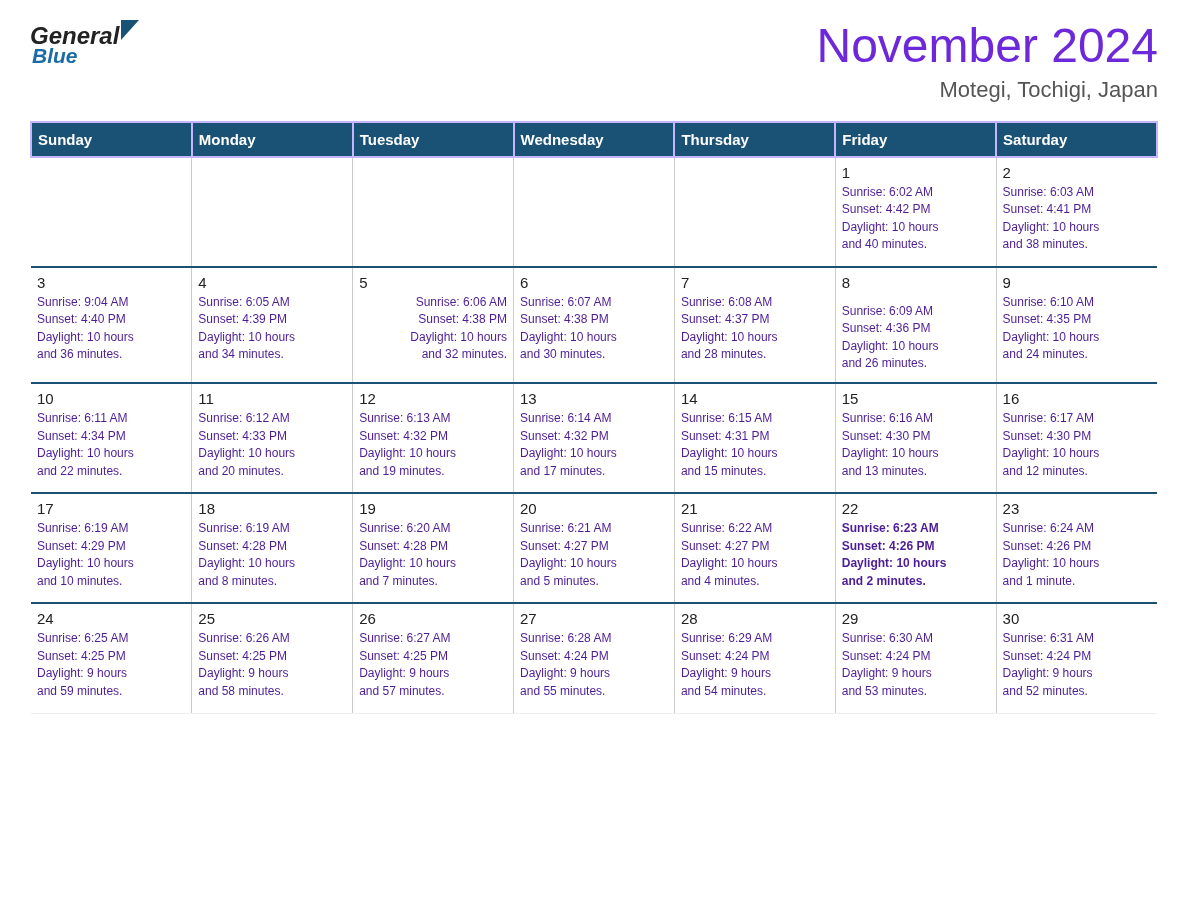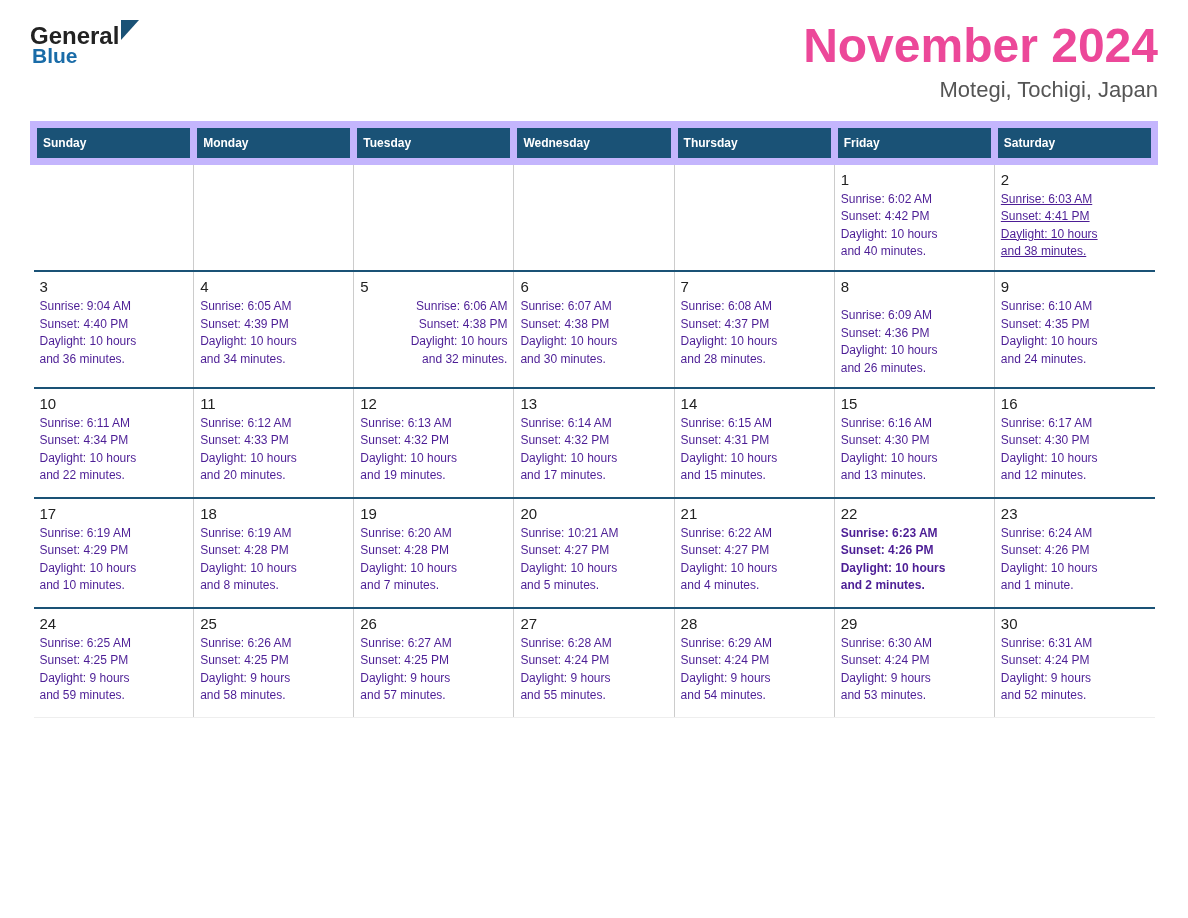--- a/index.html
+++ b/index.html
@@ -12,48 +12,49 @@
     .header {
       display: flex;
       justify-content: space-between;
       align-items: flex-start;
       margin-bottom: 18px;
     }
     .logo {
       display: flex;
       flex-direction: column;
       align-items: flex-start;
+      font-style: italic;
     }
     .title-block {
       text-align: right;
     }
     .page-title {
       font-size: 48px;
-      font-weight: bold;
-      color: #ec4899;
+      font-weight: normal;
+      color: #6d28d9;
       line-height: 1.1;
     }
     .page-subtitle {
       font-size: 22px;
       color: #555;
       margin-top: 4px;
     }
     table {
       width: 100%;
       border-collapse: collapse;
       table-layout: fixed;
     }
     thead tr th {
       background-color: #1a5276;
       color: #fff;
-      font-size: 12px;
+      font-size: 15px;
       font-weight: bold;
       padding: 8px 6px;
       text-align: left;
-      border: 7px solid #c4b5fd;
+      border: 2px solid #c4b5fd;
     }
     tbody tr {
       border-top: 2px solid #1a5276;
     }
     tbody tr td {
       vertical-align: top;
       padding: 6px 6px 10px 6px;
       font-size: 12.5px;
       color: #222;
       border-right: 1px solid #ccc;
@@ -136,21 +137,21 @@
         <td></td>
         <td>
           <div class="day-num">1</div>
           <div class="day-info" style="white-space: pre-line;">Sunrise: 6:02 AM
 Sunset: 4:42 PM
 Daylight: 10 hours
 and 40 minutes.</div>
         </td>
         <td>
           <div class="day-num">2</div>
-          <div class="day-info" style="white-space: pre-line; text-decoration: underline;">Sunrise: 6:03 AM
+          <div class="day-info" style="white-space: pre-line;">Sunrise: 6:03 AM
 Sunset: 4:41 PM
 Daylight: 10 hours
 and 38 minutes.</div>
         </td>
       </tr>
       <tr>
         <td>
           <div class="day-num">3</div>
           <div class="day-info" style="white-space: pre-line;">Sunrise: 9:04 AM
 Sunset: 4:40 PM
@@ -268,21 +269,21 @@
         </td>
         <td>
           <div class="day-num">19</div>
           <div class="day-info" style="white-space: pre-line;">Sunrise: 6:20 AM
 Sunset: 4:28 PM
 Daylight: 10 hours
 and 7 minutes.</div>
         </td>
         <td>
           <div class="day-num">20</div>
-          <div class="day-info" style="white-space: pre-line;">Sunrise: 10:21 AM
+          <div class="day-info" style="white-space: pre-line;">Sunrise: 6:21 AM
 Sunset: 4:27 PM
 Daylight: 10 hours
 and 5 minutes.</div>
         </td>
         <td>
           <div class="day-num">21</div>
           <div class="day-info" style="white-space: pre-line;">Sunrise: 6:22 AM
 Sunset: 4:27 PM
 Daylight: 10 hours
 and 4 minutes.</div>

